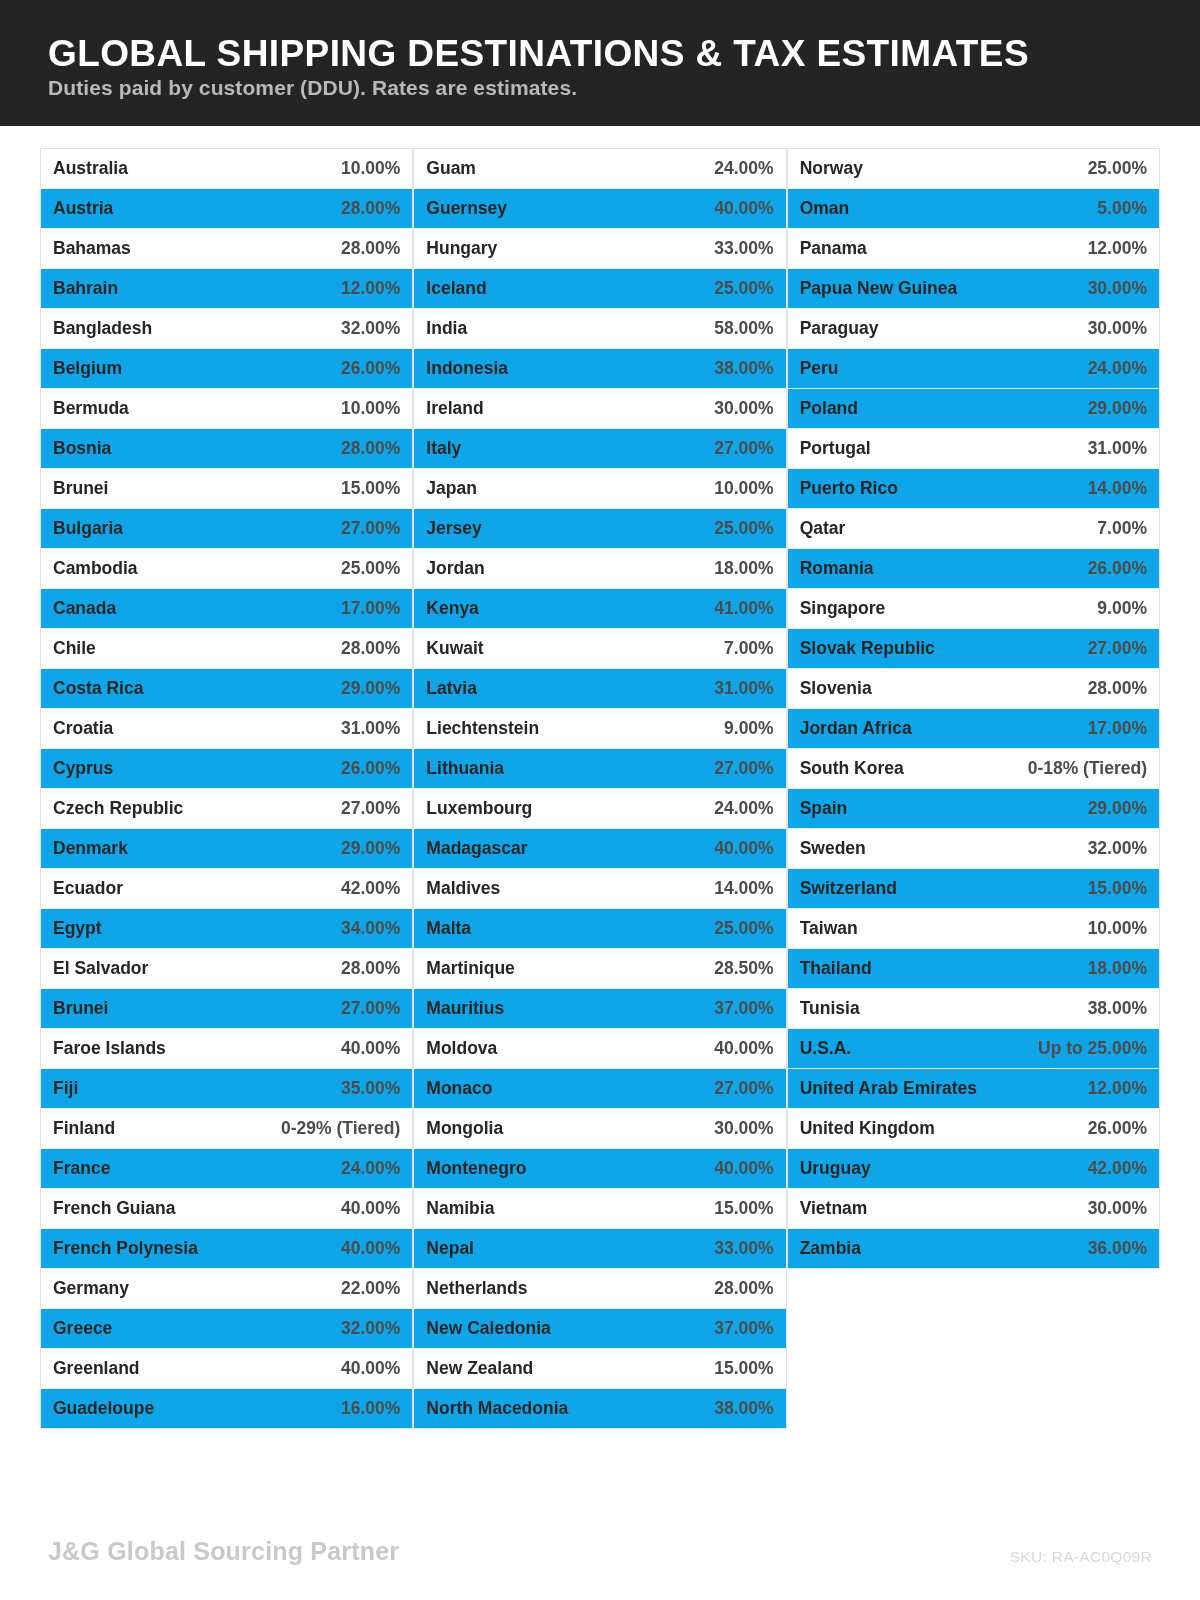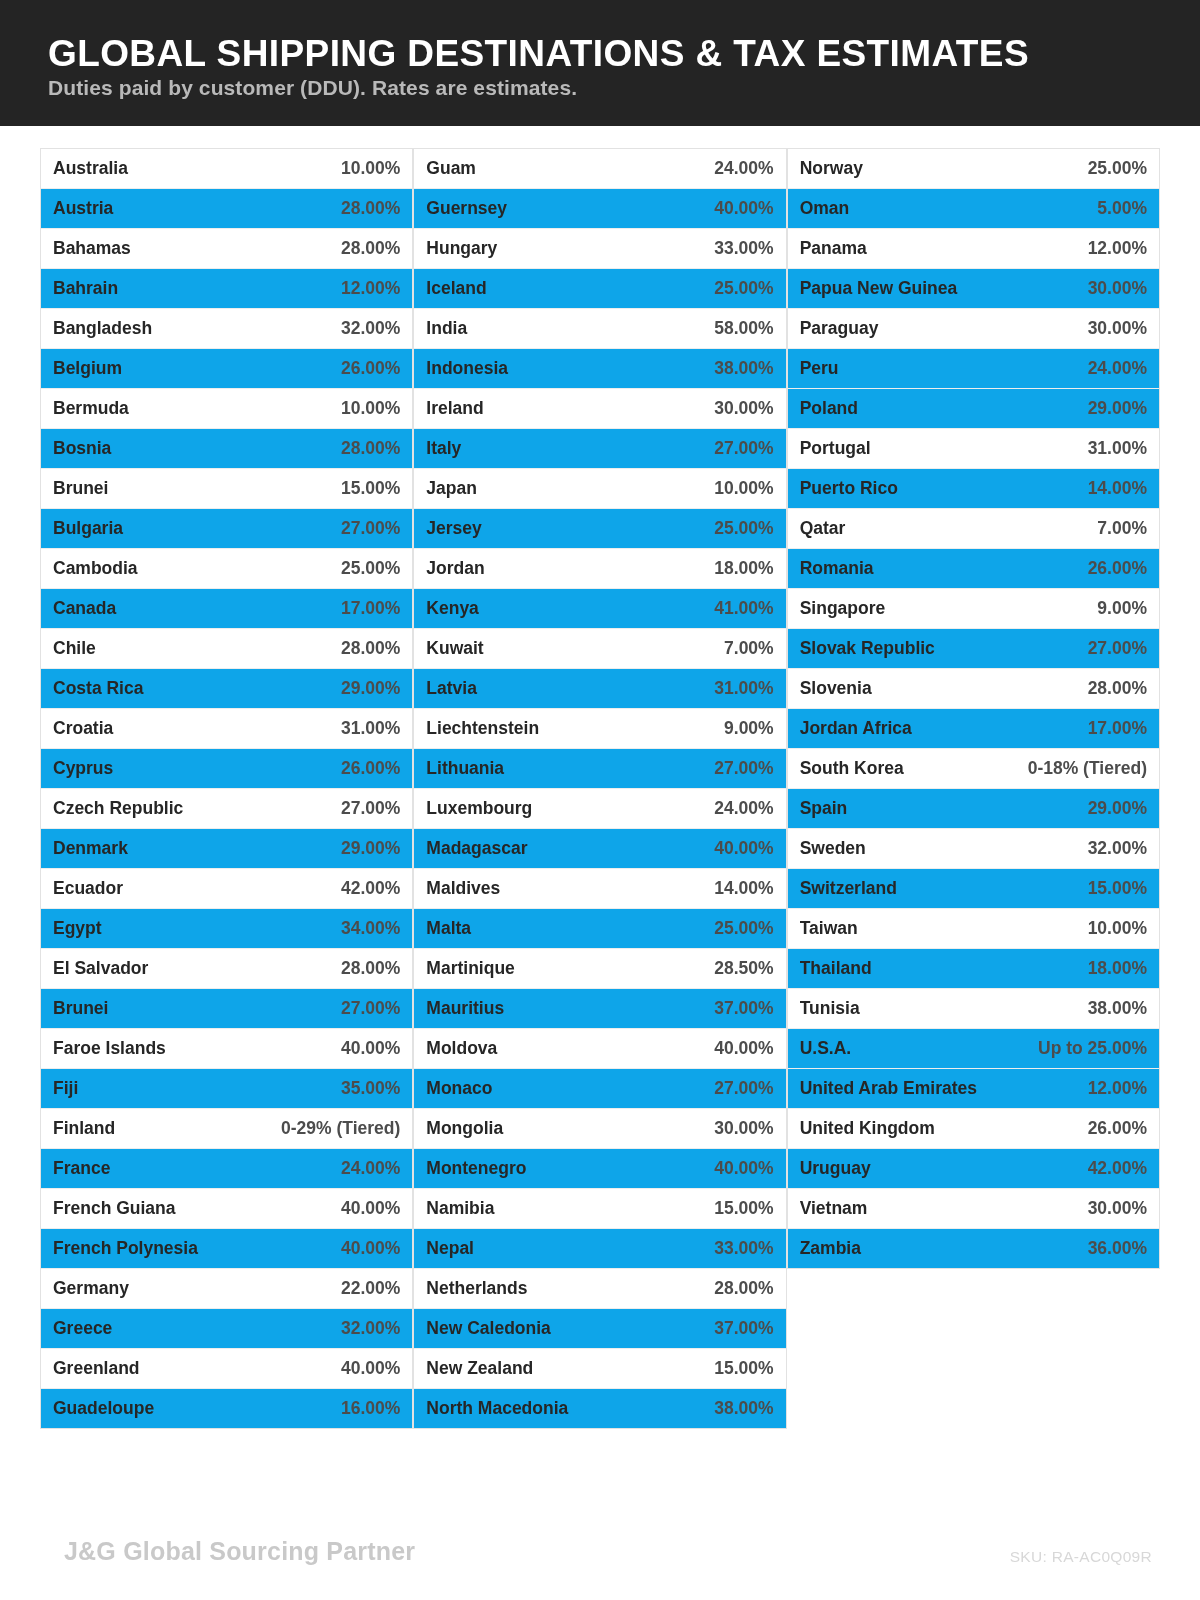--- a/index.html
+++ b/index.html
@@ -73,21 +73,21 @@
     padding-right: 8px;
   }
   .rate {
     font-weight: bold;
     color: #4c4c4c;
     white-space: nowrap;
     flex: 0 0 auto;
   }
   
   .footer {
-    padding: 24px 48px 34px 64px;
+    padding: 24px 48px 34px 48px;
     display: flex;
     justify-content: space-between;
     align-items: flex-end;
   }
   .brand {
     color: #c9c9c9;
     font-size: 25px;
     font-weight: bold;
     letter-spacing: 0.2px;
   }

